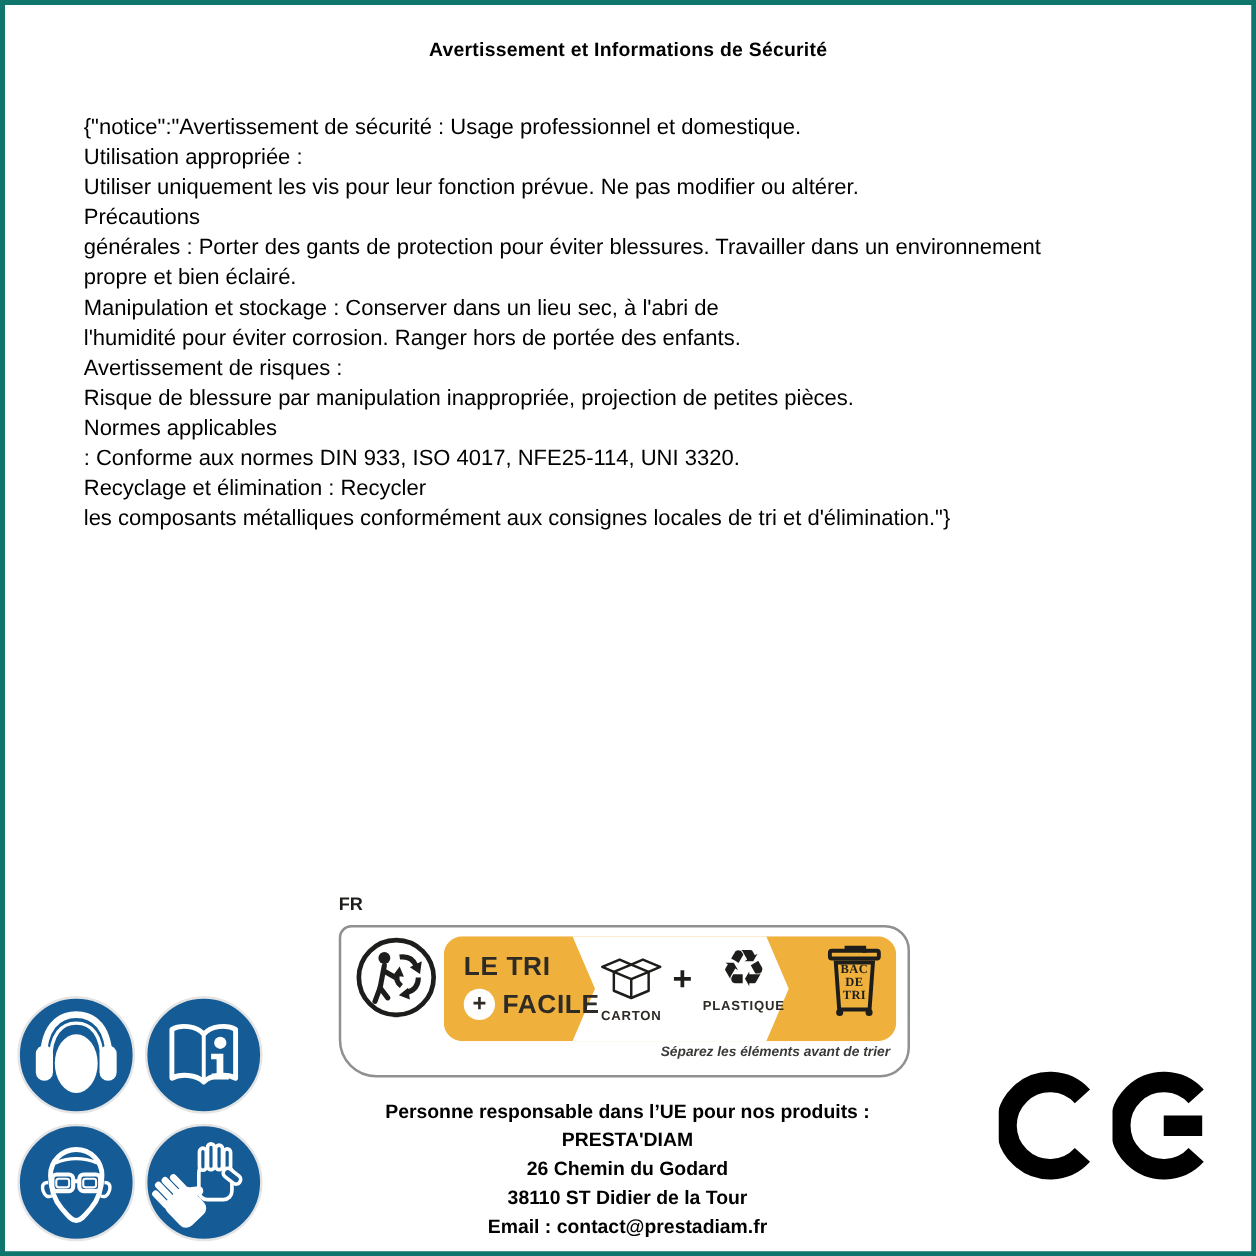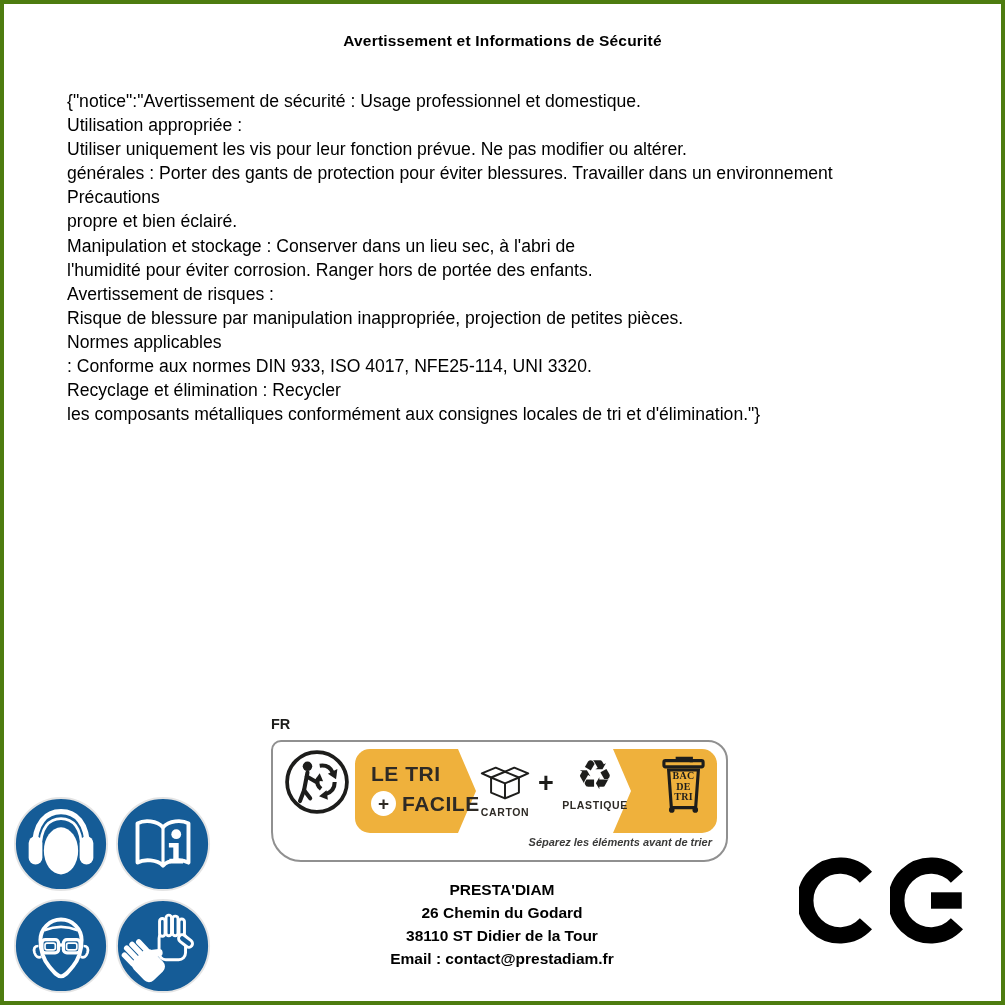--- a/index.html
+++ b/index.html
@@ -1,18 +1,18 @@
 <!DOCTYPE html>
 <html><head>
 <meta charset="utf-8">
 <style>
   html,body{margin:0;padding:0;background:#fff;}
   .page{
     position:relative;width:1005px;height:1005px;box-sizing:border-box;
-    border:4px solid #4d7c0f;background:#fff;overflow:hidden;
+    border:4px solid #0f766e;background:#fff;overflow:hidden;
     font-family:"Liberation Sans", sans-serif;color:#000;
   }
   .title{
     position:absolute;left:0;top:28px;width:100%;text-align:center;
     font-size:15.5px;font-weight:bold;letter-spacing:.2px;
   }
   .notice{
     position:absolute;left:63px;top:85px;width:900px;
     font-size:17.6px;line-height:24.1px;white-space:nowrap;
   }
@@ -59,22 +59,22 @@
 <body>
 
 <div class="page">
 
   <div class="title">Avertissement et Informations de Sécurité</div>
 
   <div class="notice">
     <div>{"notice":"Avertissement de sécurité : Usage professionnel et domestique.</div>
     <div>Utilisation appropriée :</div>
     <div>Utiliser uniquement les vis pour leur fonction prévue. Ne pas modifier ou altérer.</div>
+    <div>Précautions</div>
     <div>générales : Porter des gants de protection pour éviter blessures. Travailler dans un environnement</div>
-    <div>Précautions</div>
     <div>propre et bien éclairé.</div>
     <div>Manipulation et stockage : Conserver dans un lieu sec, à l'abri de</div>
     <div>l'humidité pour éviter corrosion. Ranger hors de portée des enfants.</div>
     <div>Avertissement de risques :</div>
     <div>Risque de blessure par manipulation inappropriée, projection de petites pièces.</div>
     <div>Normes applicables</div>
     <div>: Conforme aux normes DIN 933, ISO 4017, NFE25-114, UNI 3320.</div>
     <div>Recyclage et élimination : Recycler</div>
     <div>les composants métalliques conformément aux consignes locales de tri et d'élimination."}</div>
   </div>
@@ -202,20 +202,21 @@
         <div>BAC</div>
         <div>DE</div>
         <div>TRI</div>
       </div>
     </div>
 
     <div class="separez">Séparez les éléments avant de trier</div>
   </div>
 
   <div class="responsible">
+    <div>Personne responsable dans l’UE pour nos produits :</div>
     <div>PRESTA'DIAM</div>
     <div>26 Chemin du Godard</div>
     <div>38110 ST Didier de la Tour</div>
     <div>Email : contact@prestadiam.fr</div>
   </div>
 
   <div class="ce">
     <svg viewBox="0 0 80 100" width="82" height="103">
       <path d="M65.3 27.2 A34 34 0 1 0 65.3 72.8" fill="none" stroke="#000" stroke-width="16"></path>
     </svg>

